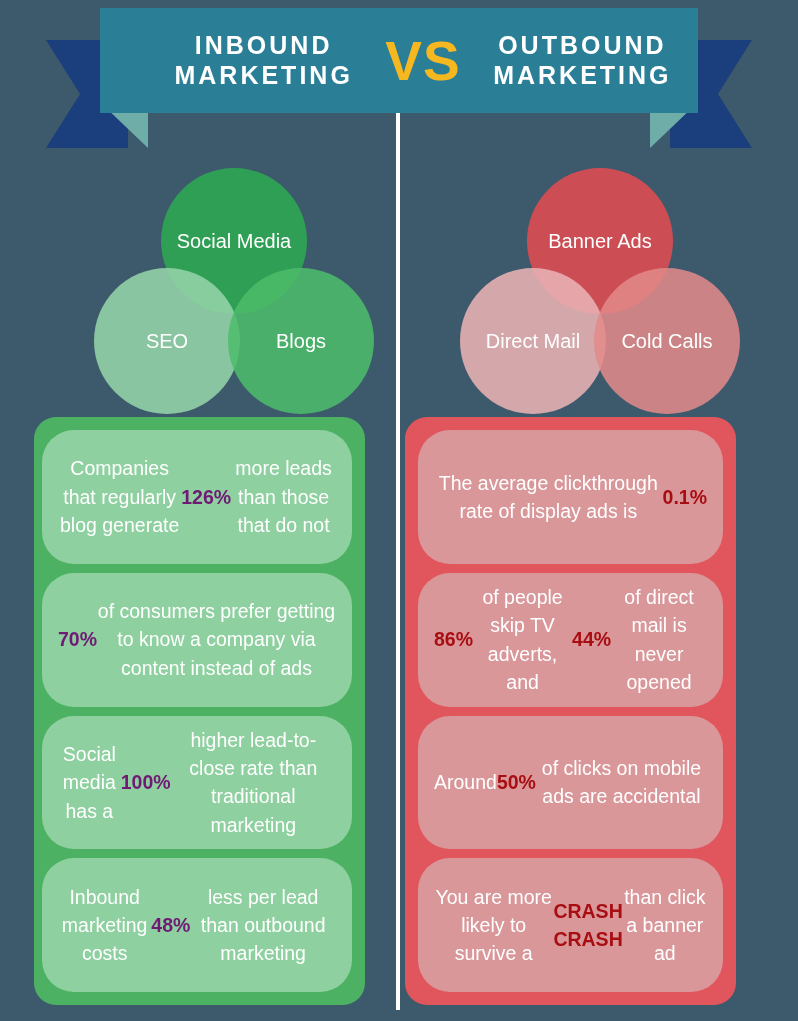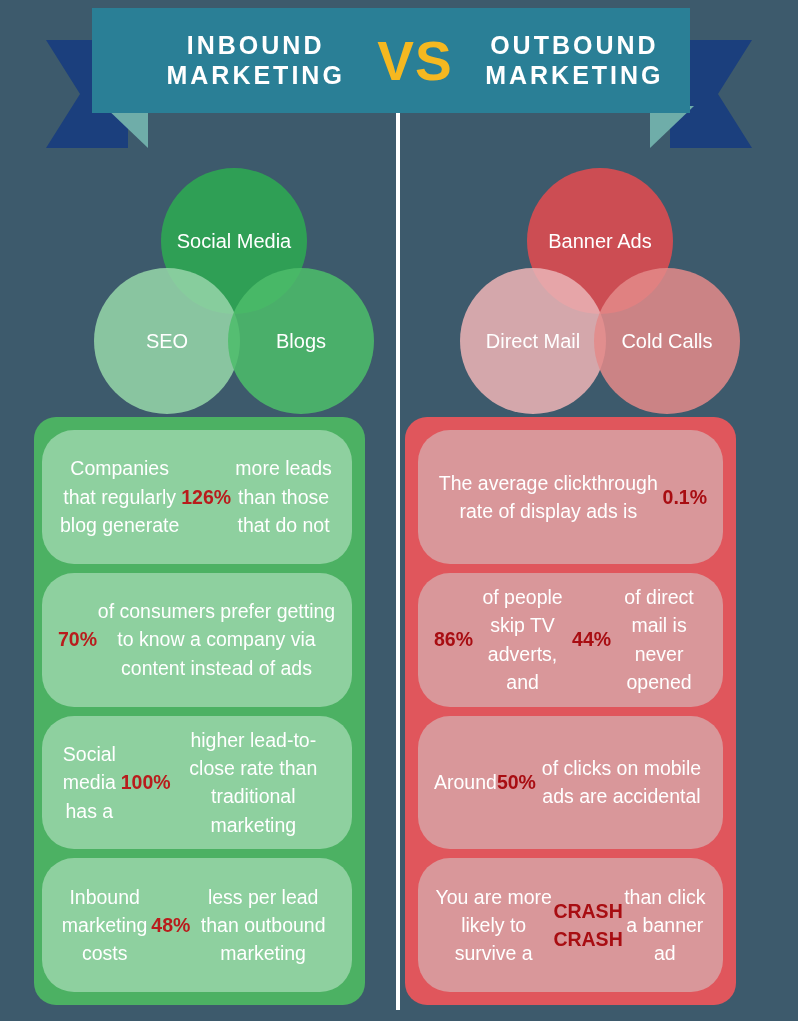--- a/index.html
+++ b/index.html
@@ -22,21 +22,21 @@
   .ribbon-tail.right { right:46px; clip-path: polygon(0 0, 82px 0, 48px 54px, 82px 108px, 0 108px); }
 
   .ribbon-fold {
     position:absolute; top:106px; width:44px; height:42px;
     background:#6fada9;
   }
   .ribbon-fold.left  { left:104px; clip-path: polygon(0 0, 44px 0, 44px 42px); }
   .ribbon-fold.right { right:104px; clip-path: polygon(0 0, 44px 0, 0 42px); }
 
   .ribbon-band {
-    position:absolute; left:92px; top:8px;
+    position:absolute; left:100px; top:8px;
     width:598px; height:105px;
     background:#2a7f96;
     display:flex; align-items:center; justify-content:center;padding-left:48px;
   }
 
   .ribbon-side {
     flex:1; text-align:center; color:#ffffff;
     font-weight:bold; font-size:25px; line-height:1.18;
     letter-spacing:3px; text-transform:uppercase;
   }
@@ -89,21 +89,21 @@
     display:flex; align-items:center; justify-content:center;
     text-align:center; color:#ffffff;
     font-size:19.5px; line-height:1.45;
     padding:8px 16px;
   }
   .card + .card { margin-top:9px; }
   .panel.green .card { background:#8ed09f; }
   .panel.red   .card { background:#d9979a; }
 
   .hl { font-weight:bold; }
-  .panel.green .hl { color:#b91c1c; }
+  .panel.green .hl { color:#701a75; }
   .panel.red   .hl { color:#a80d12; }
 </style>
 </head>
 <body>
 
 <div class="ribbon">
   <div class="ribbon-tail left"></div>
   <div class="ribbon-tail right"></div>
   <div class="ribbon-fold left"></div>
   <div class="ribbon-fold right"></div>

